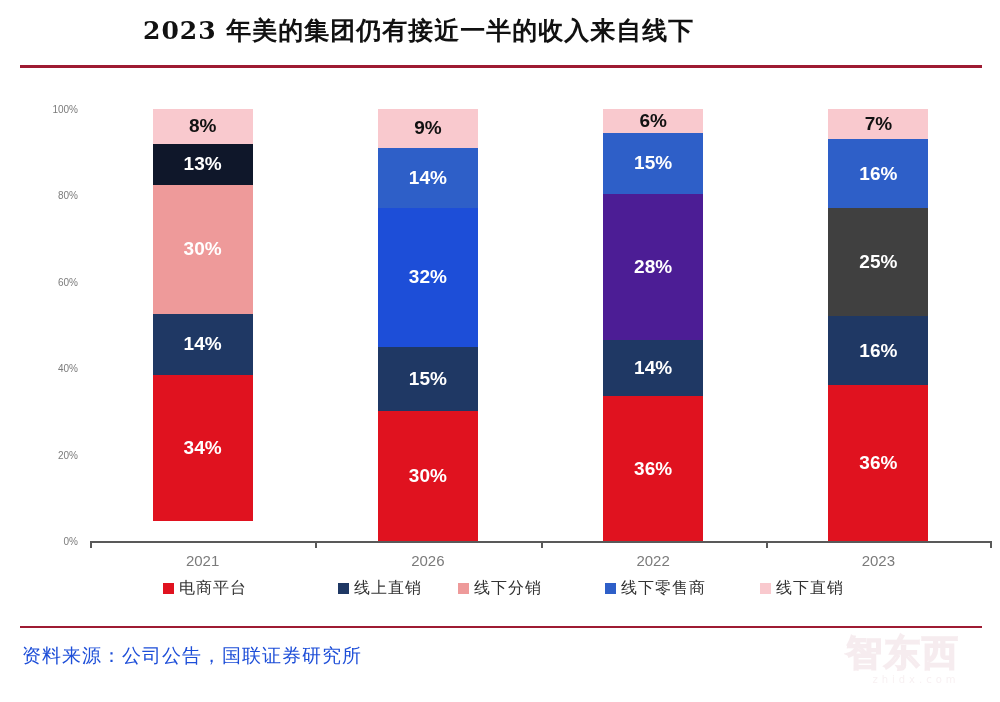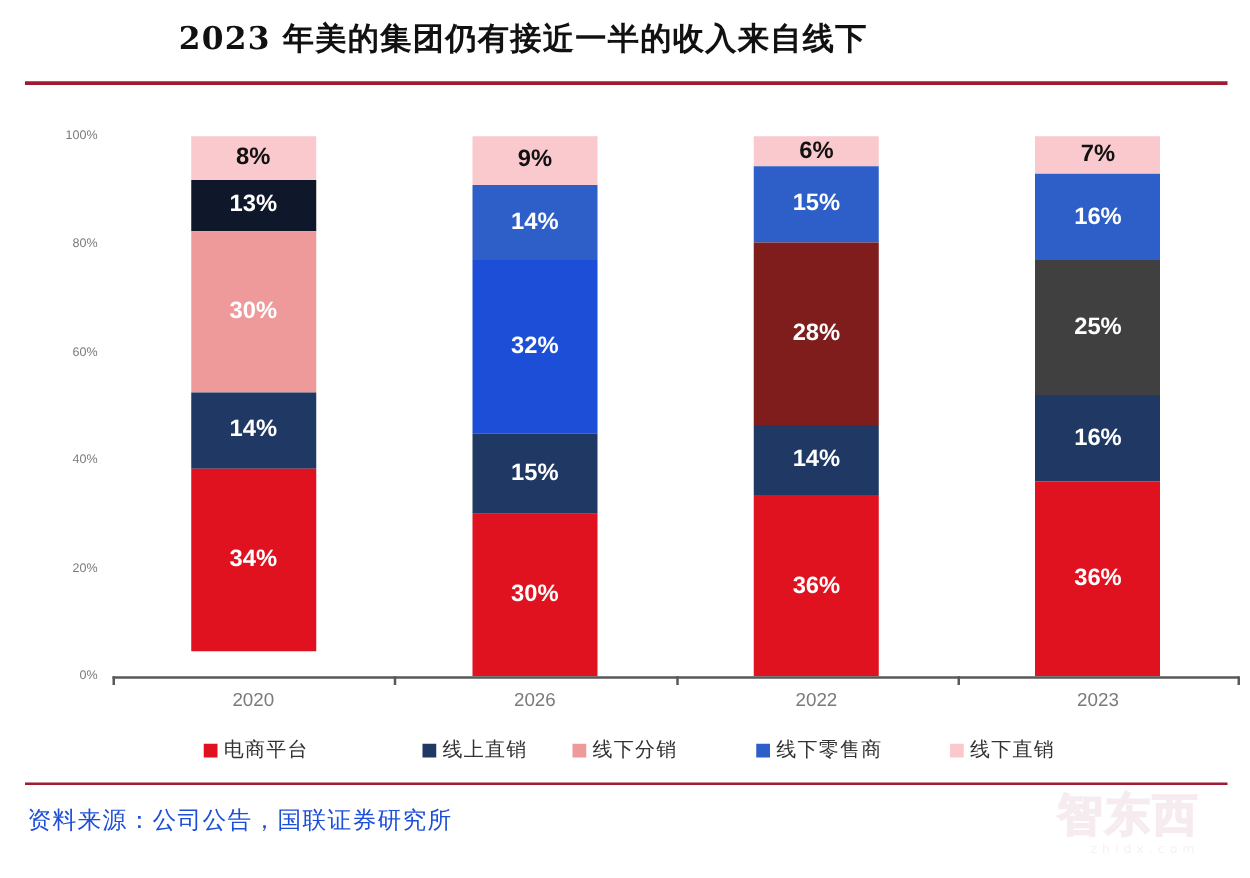--- a/index.html
+++ b/index.html
@@ -118,21 +118,21 @@
     width: 120px;
     text-align: center;
     font-size: 15px;
     color: #7b7b7b;
   }
 
   
   #legend {
     position: absolute;
     left: 0;
-    top: 590px;
+    top: 578px;
     width: 924px;
     height: 24px;
   }
   .legend-item {
     position: absolute;
     top: 0;
     display: flex;
     align-items: center;
     white-space: nowrap;
   }
@@ -246,21 +246,21 @@
           <span>30%</span>
         </div>
       </div>
       <div class="bar-group" style="left: 513.125px;">
         <div class="seg dark-text" style="background: rgb(249, 201, 206); height: 25.92px;">
           <span>6%</span>
         </div>
         <div class="seg" style="background: rgb(46, 95, 200); height: 64.8px;">
           <span>15%</span>
         </div>
-        <div class="seg" style="background: #7f1d1d; height: 157px;">
+        <div class="seg" style="background: #4c1d95; height: 157px;">
           <span>28%</span>
         </div>
         <div class="seg" style="background: rgb(31, 56, 100); height: 60.48px;">
           <span>14%</span>
         </div>
         <div class="seg" style="background: rgb(224, 18, 31); height: 155.52px;">
           <span>36%</span>
         </div>
       </div>
       <div class="bar-group" style="left: 738.375px;">
@@ -280,21 +280,21 @@
           <span>36%</span>
         </div>
       </div>
     </div>
   <div id="axis-line"></div>
 <div class="tickmark" style="left: 90px;"></div>
     <div class="tickmark" style="left: 315.25px;"></div>
     <div class="tickmark" style="left: 540.5px;"></div>
     <div class="tickmark" style="left: 765.75px;"></div>
     <div class="tickmark" style="left: 990px;"></div>
-    <div class="xlabel" style="left: 142.625px;">2020</div>
+    <div class="xlabel" style="left: 142.625px;">2021</div>
     <div class="xlabel" style="left: 367.875px;">2026</div>
     <div class="xlabel" style="left: 593.125px;">2022</div>
     <div class="xlabel" style="left: 818.375px;">2023</div>
   </div>
 
 <div id="legend">
     <div class="legend-item" style="left: 163px;">
       <span class="legend-swatch" style="background: rgb(224, 18, 31);"></span>
       <span class="legend-label">电商平台</span>
     </div>

